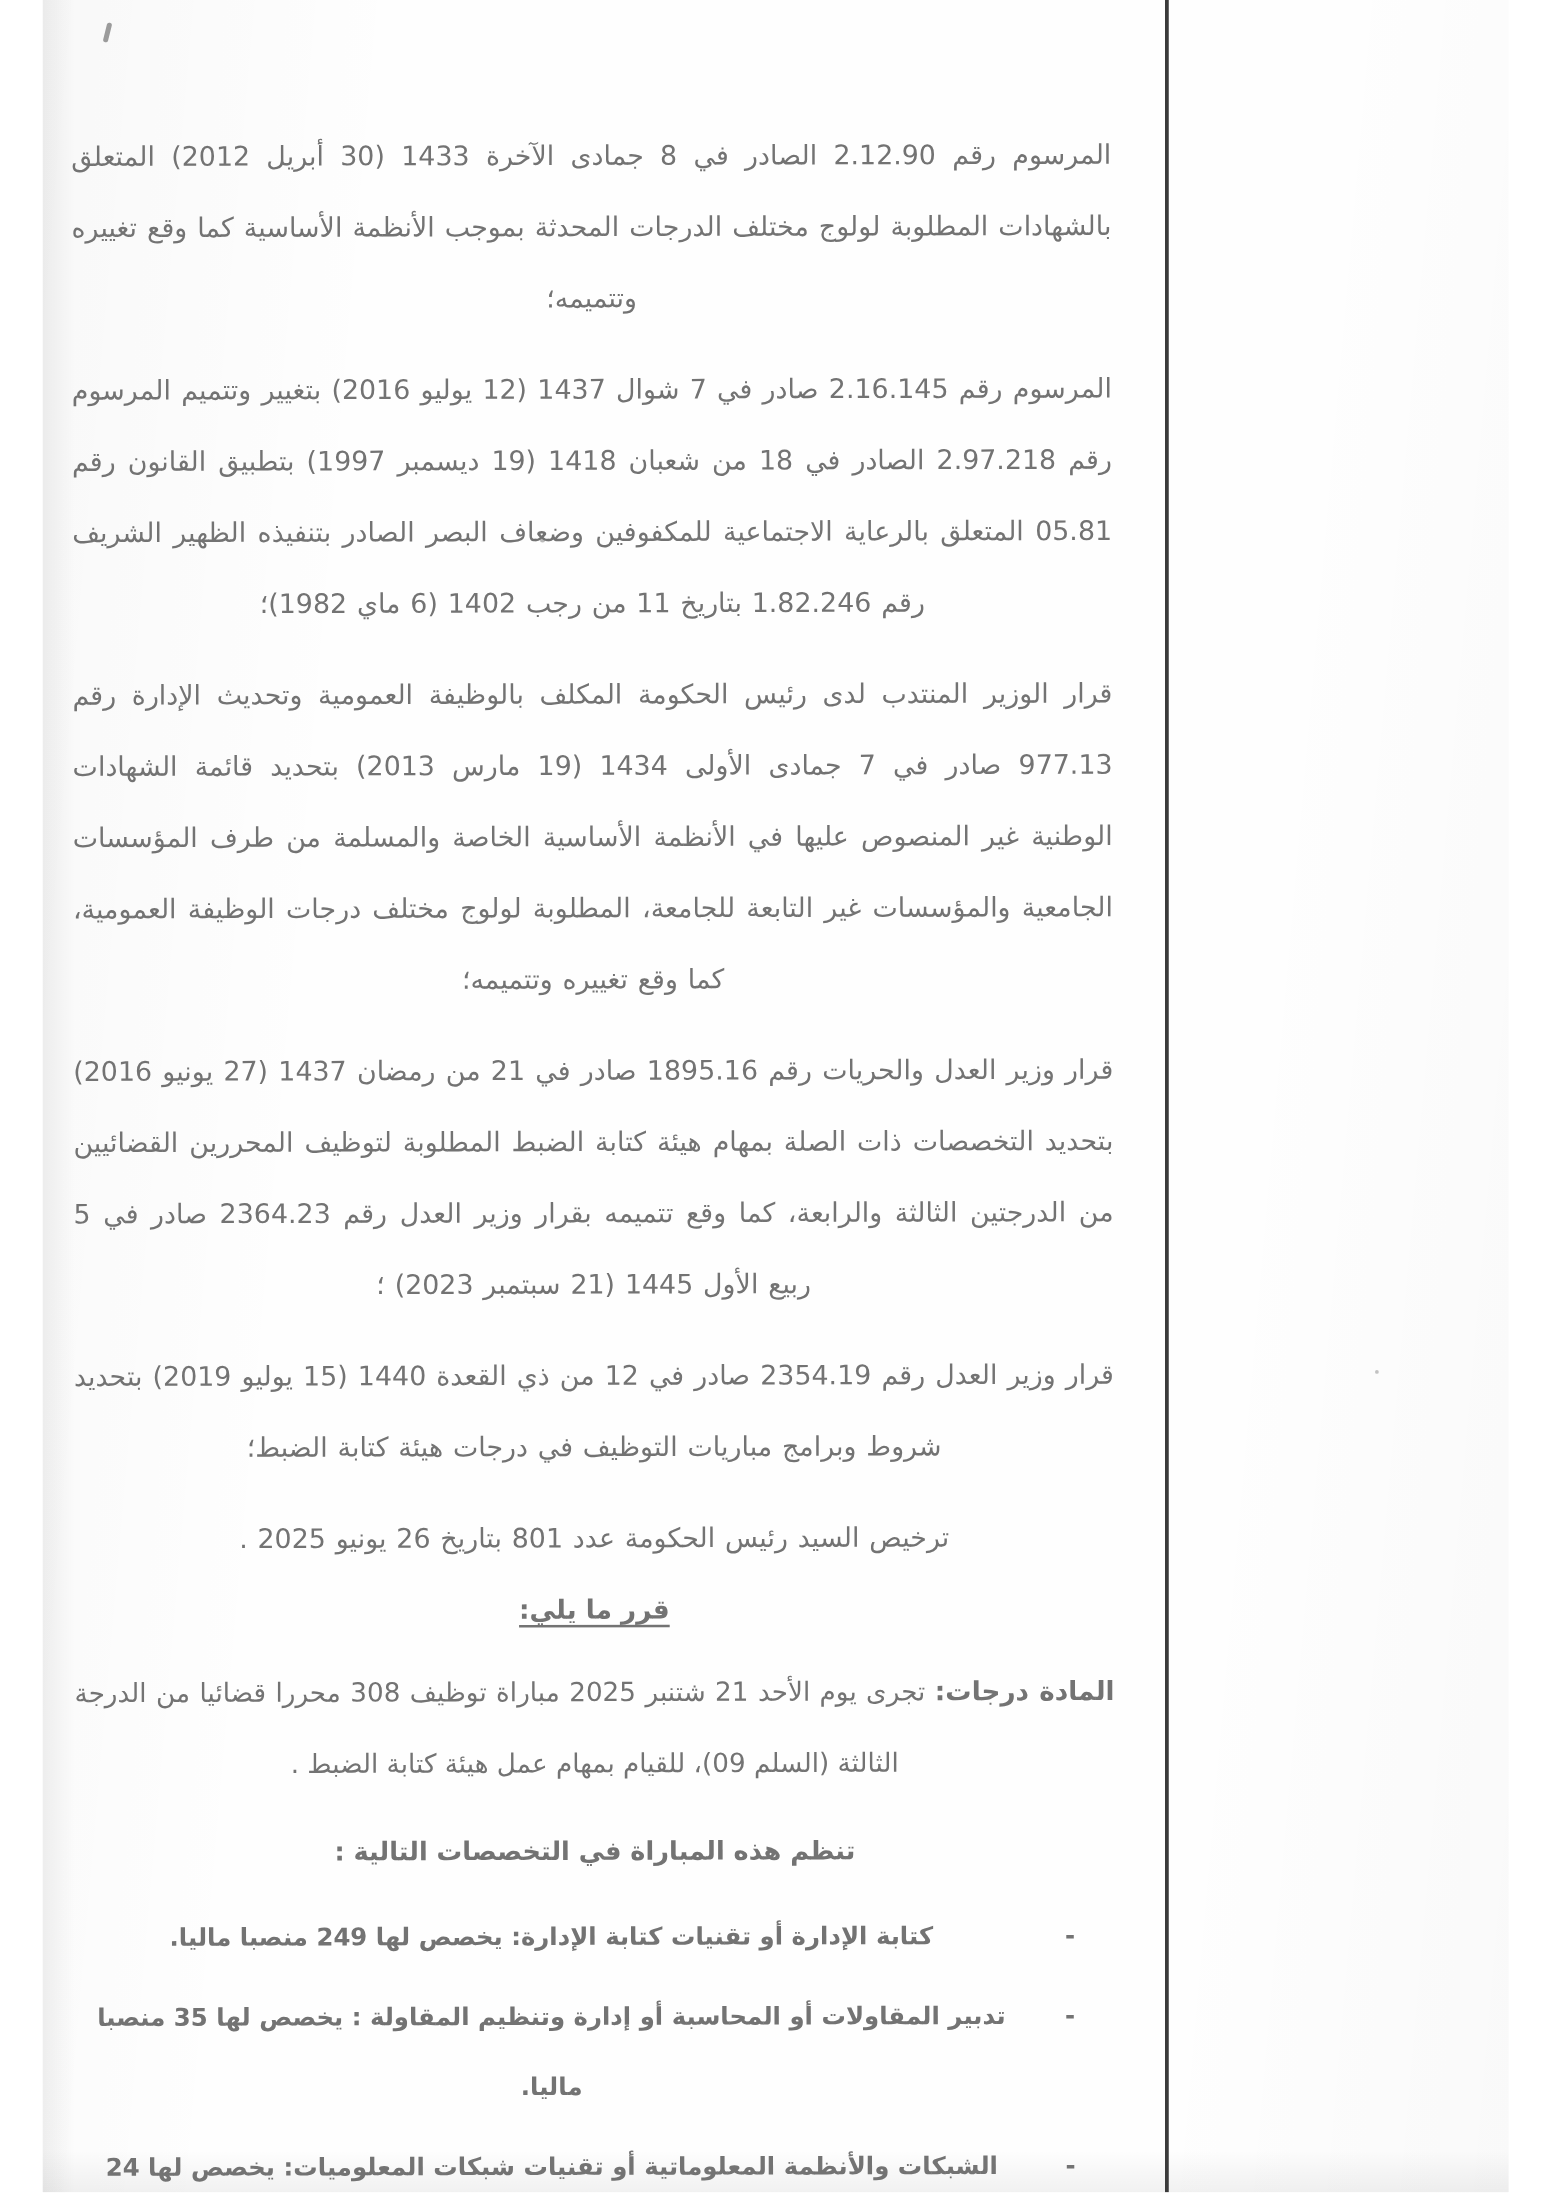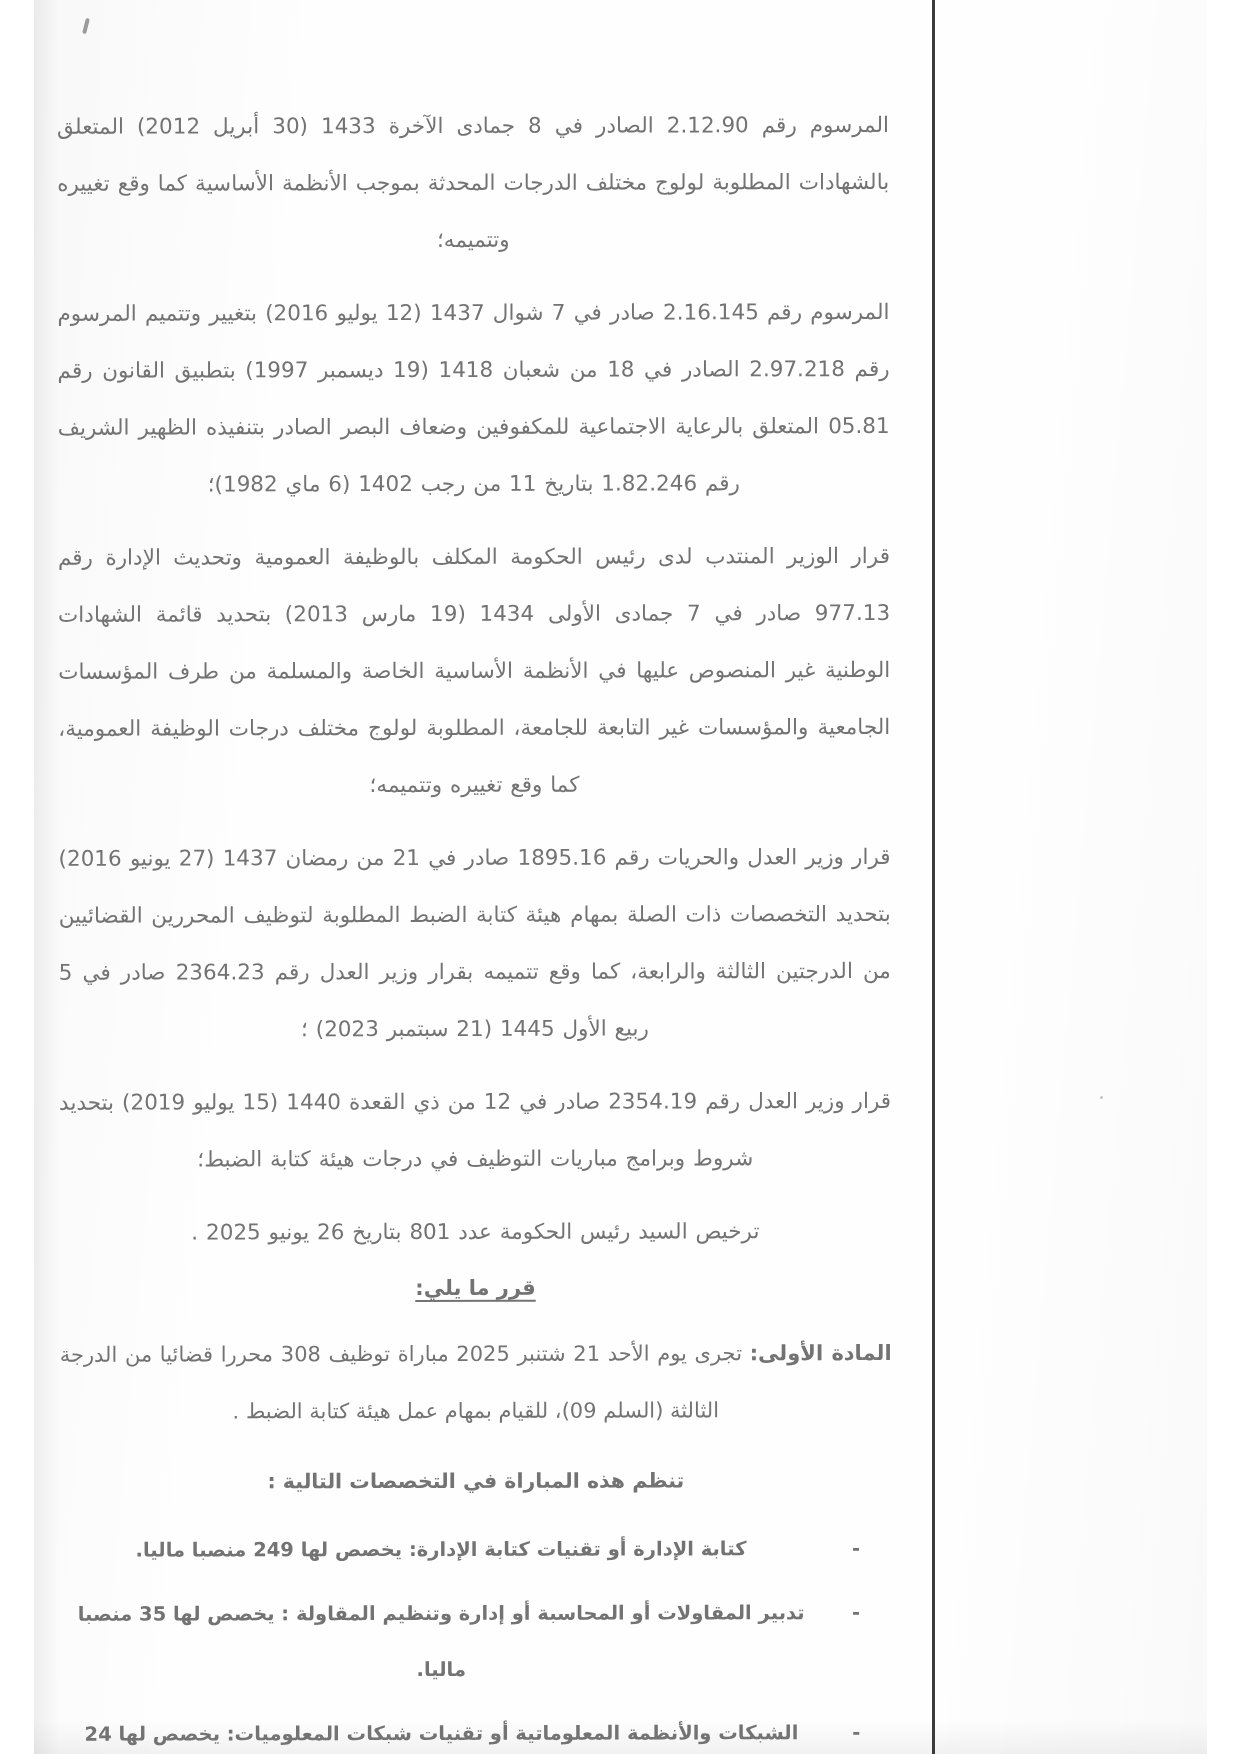--- a/index.html
+++ b/index.html
@@ -166,21 +166,21 @@
     <p class="para">قرار الوزير المنتدب لدى رئيس الحكومة المكلف بالوظيفة العمومية وتحديث الإدارة رقم 977.13 صادر في 7 جمادى الأولى 1434 (19 مارس 2013) بتحديد قائمة الشهادات الوطنية غير المنصوص عليها في الأنظمة الأساسية الخاصة والمسلمة من طرف المؤسسات الجامعية والمؤسسات غير التابعة للجامعة، المطلوبة لولوج مختلف درجات الوظيفة العمومية، كما وقع تغييره وتتميمه؛</p>
 
     <p class="para">قرار وزير العدل والحريات رقم 1895.16 صادر في 21 من رمضان 1437 (27 يونيو 2016) بتحديد التخصصات ذات الصلة بمهام هيئة كتابة الضبط المطلوبة لتوظيف المحررين القضائيين من الدرجتين الثالثة والرابعة، كما وقع تتميمه بقرار وزير العدل رقم 2364.23 صادر في 5 ربيع الأول 1445 (21 سبتمبر 2023) ؛</p>
 
     <p class="para">قرار وزير العدل رقم 2354.19 صادر في 12 من ذي القعدة 1440 (15 يوليو 2019) بتحديد شروط وبرامج مباريات التوظيف في درجات هيئة كتابة الضبط؛</p>
 
     <p class="para centered">ترخيص السيد رئيس الحكومة عدد 801 بتاريخ 26 يونيو 2025 .</p>
 
     <p class="heading-decided">قرر ما يلي:</p>
 
-    <p class="article-para"><span class="article-label">المادة الأولى:</span>
+    <p class="article-para"><span class="article-label">المادة درجات:</span>
       <span>تجرى يوم الأحد 21 شتنبر 2025 مباراة توظيف 308 محررا قضائيا من الدرجة الثالثة (السلم 09)، للقيام بمهام عمل هيئة كتابة الضبط .</span></p>
 
     <p class="intro-line">تنظم هذه المباراة في التخصصات التالية :</p>
 
     <ul class="spec-list">
       <li>
         <span class="dash">-</span>
         <span>كتابة الإدارة أو تقنيات كتابة الإدارة: يخصص لها 249 منصبا ماليا.</span>
       </li>
       <li>

